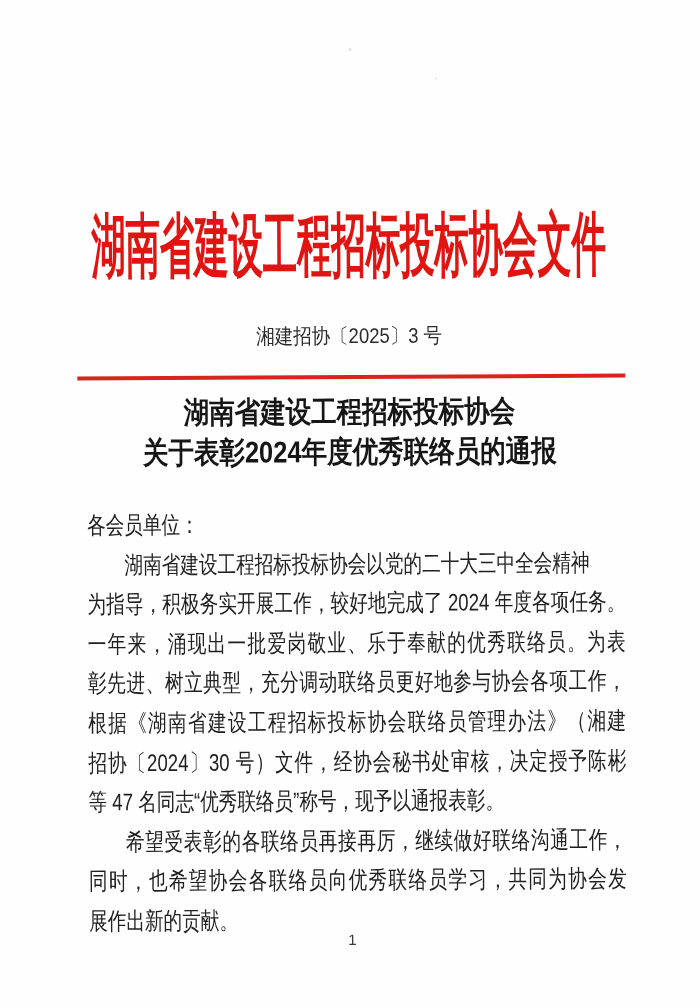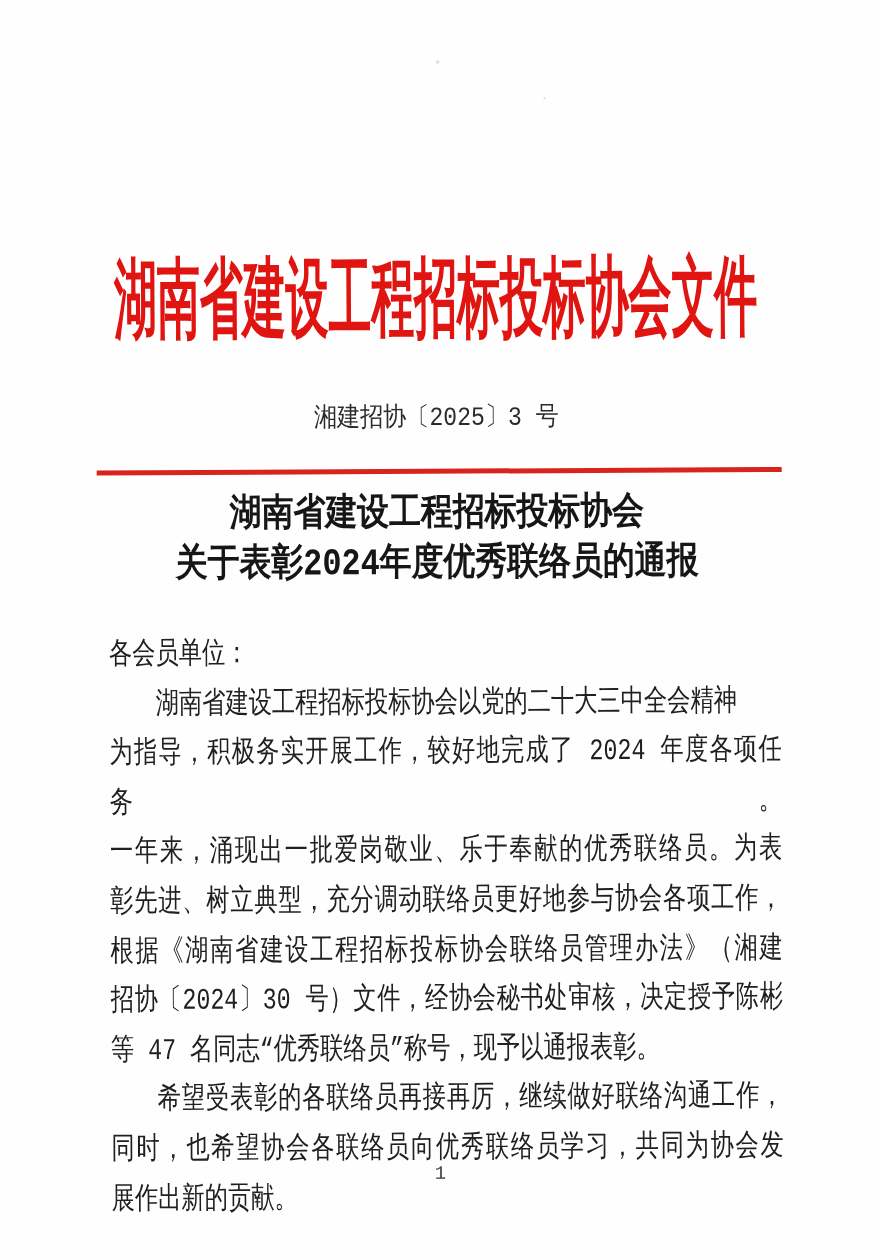--- a/index.html
+++ b/index.html
@@ -1,21 +1,21 @@
 <!DOCTYPE html>
 <html><head>
 <meta charset="utf-8">
 <style>
   * { margin:0; padding:0; box-sizing:border-box; }
   html, body { width:700px; height:1008px; }
   body { background:#ffffff; }
   .page {
     position:relative; width:700px; height:1008px;
     background:#fefefe; overflow:hidden;
-    font-family:Liberation Mono, monospace;
+    font-family:Liberation Sans, sans-serif;
   }
   
   .rot {
     position:absolute; inset:0;
     transform:rotate(-0.3deg);
     transform-origin:350px 504px;
   }
   .centered {
     position:absolute; left:350px; white-space:nowrap;
     transform-origin:left top;

